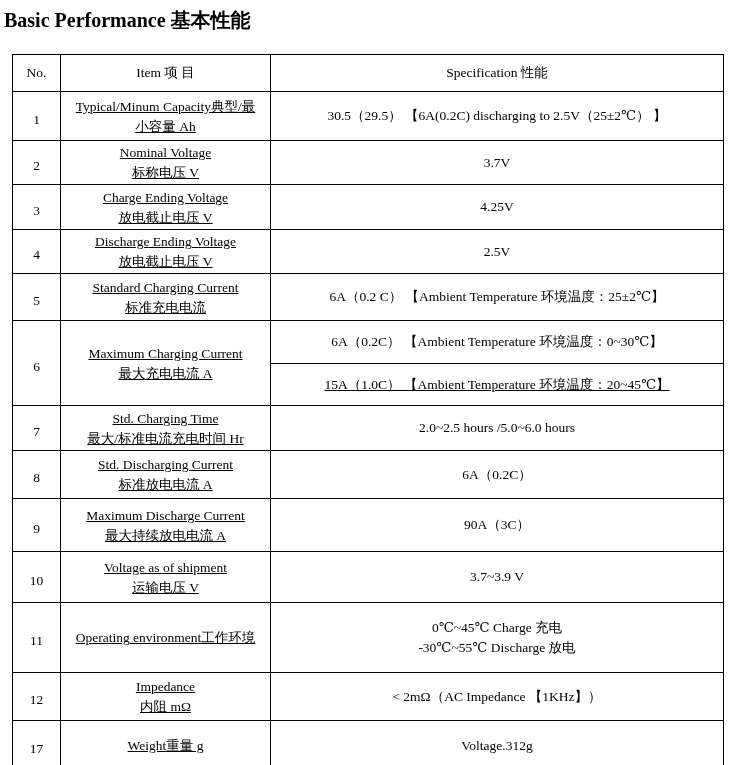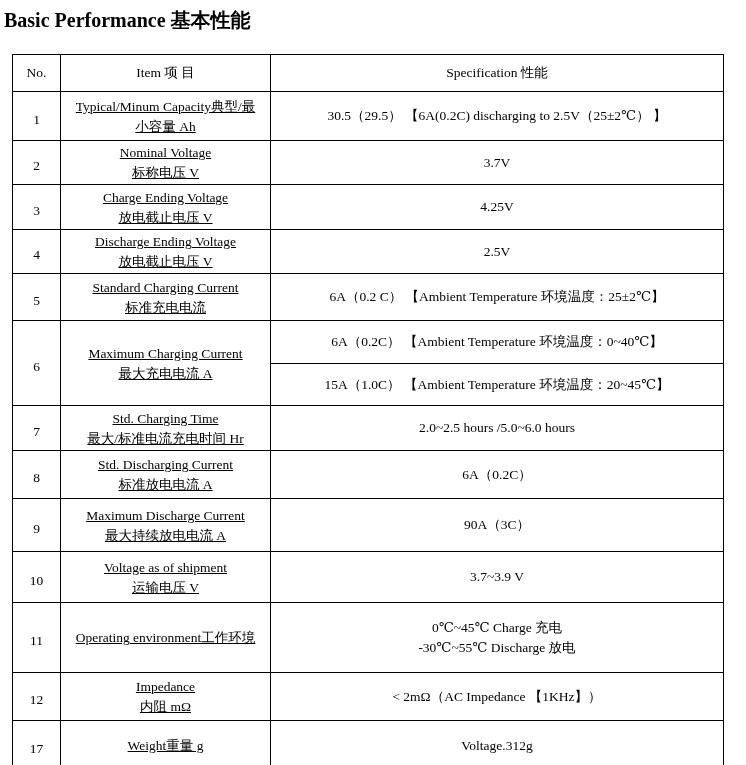--- a/index.html
+++ b/index.html
@@ -120,24 +120,24 @@
             <div>6A（0.2 C） 【Ambient Temperature 环境温度：25±2℃】</div>
           </td>
         </tr>
         <tr style="height: 43px;">
           <td class="no-cell" rowspan="2">6</td>
           <td class="item-cell" rowspan="2">
             <div>Maximum Charging Current</div>
             <div>最大充电电流 A</div>
           </td>
           <td class="spec-cell">
-            <div>6A（0.2C） 【Ambient Temperature 环境温度：0~40℃】</div>
-          </td>
-        </tr>
-        <tr style="height: 42px;">
+            <div>6A（0.2C） 【Ambient Temperature 环境温度：0~30℃】</div>
+          </td>
+        </tr>
+        <tr style="height: 42px; text-decoration: underline;">
           <td class="spec-cell">
             <div>15A（1.0C） 【Ambient Temperature 环境温度：20~45℃】</div>
           </td>
         </tr>
         <tr style="height: 45px;">
           <td class="no-cell" rowspan="1">7</td>
           <td class="item-cell" rowspan="1">
             <div>Std. Charging Time</div>
             <div>最大/标准电流充电时间 Hr</div>
           </td>

